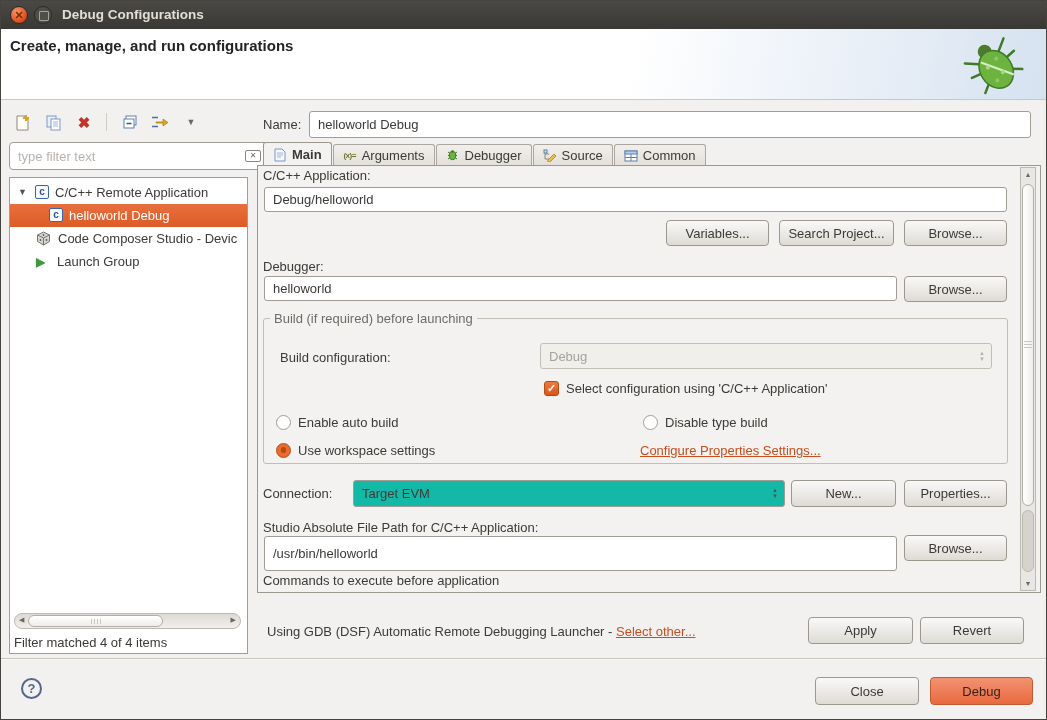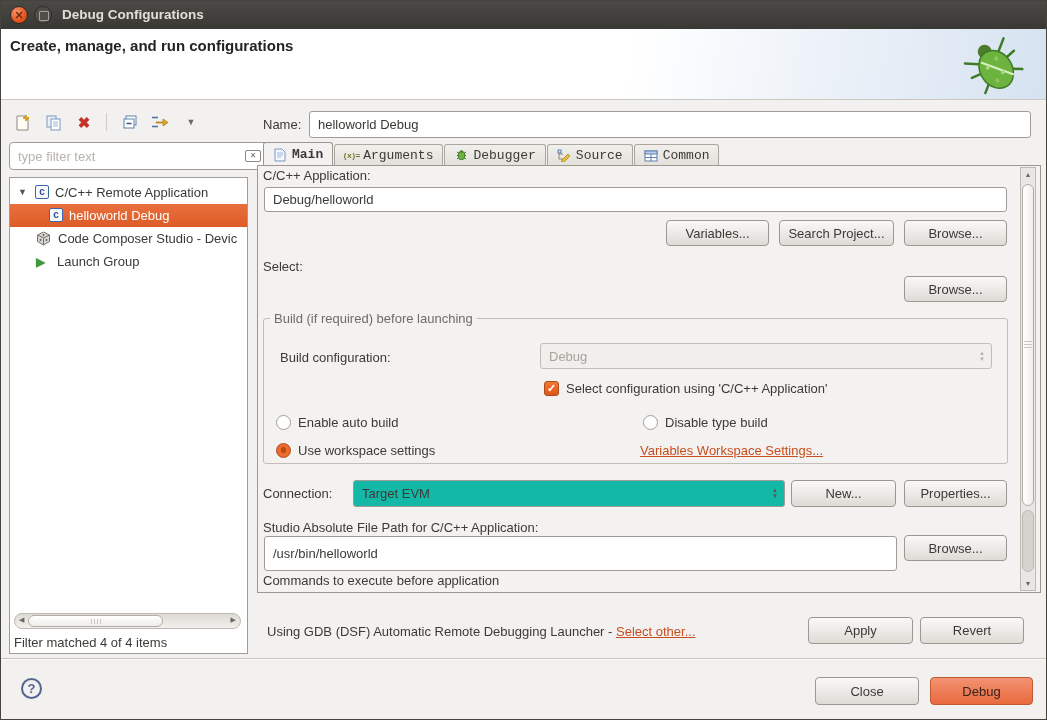--- a/index.html
+++ b/index.html
@@ -75,21 +75,21 @@
 
   
   .name-label { position:absolute; left:262px; top:116px; }
   .name-input { position:absolute; left:308px; top:110px; width:722px; height:27px; }
   input.text { border:1px solid #A19D96; border-radius:3px; background:#fff; padding:0 8px;
                font:13px "Liberation Sans",sans-serif; color:#3C3A36; outline:none; }
 
   .tabs { position:absolute; left:262px; top:141px; height:24px; display:flex; align-items:flex-end; }
   .tab { display:flex; align-items:center; gap:5px; padding:0 9px; height:22px; line-height:21px;
          background:linear-gradient(#F1EFEC,#E3E0DB); border:1px solid #ABA7A0; border-bottom:none;
-         border-radius:3px 3px 0 0; margin-right:1px; cursor:default;font-family:Liberation Mono, monospace; }
+         border-radius:3px 3px 0 0; margin-right:1px; cursor:default; }
   .tab.active { height:24px; background:#F3F2F0; border-color:#9C9890; font-weight:bold; }
   .tab-ic { display:inline-flex; width:14px; height:14px; align-items:center; justify-content:center; }
   .args-glyph { font-size:8px; font-weight:bold; color:#73732F; letter-spacing:-0.5px; }
   .args-glyph::before { content:"(x)="; }
 
   .content { position:absolute; left:256px; top:164px; width:784px; height:428px;
              border:1px solid #9C9890; background:#F3F2F0; }
 
   .flabel { position:absolute; font-size:13px; color:#3C3A36; }
   .btn { border:1px solid #9C9890; border-radius:4px; background:linear-gradient(#FAF9F8,#DEDBD6);
@@ -328,21 +328,22 @@
   </div>
 
   <div class="content"></div>
 
   <span class="flabel app-label">C/C++ Application:</span>
   <input type="text" class="text app-input" value="Debug/helloworld" style="">
   <button class="btn btn-variables">Variables...</button>
   <button class="btn btn-searchproj">Search Project...</button>
   <button class="btn btn-browse1">Browse...</button>
 
-  <span class="flabel proj-label">Select:</span>
+  <span class="flabel proj-label">Debugger:</span>
+  <input type="text" class="text proj-input" value="helloworld" style="">
   <button class="btn btn-browse2">Browse...</button>
 
   <fieldset class="build">
     <legend>Build (if required) before launching</legend>
     <span class="flabel bc-label">Build configuration:</span>
     <div class="combo disabled bc-combo">
       <span>Debug</span>
       <span class="spin">
           <span>▲</span>
           <span>▼</span>
@@ -351,21 +352,21 @@
     <div class="checkbox cb-select"></div>
     <span class="flabel cb-select-label">Select configuration using 'C/C++ Application'</span>
 
     <div class="radio r-enable"></div>
     <span class="flabel r-enable-label">Enable auto build</span>
     <div class="radio r-disable"></div>
     <span class="flabel r-disable-label">Disable type build</span>
 
     <div class="radio checked r-workspace"></div>
     <span class="flabel r-workspace-label">Use workspace settings</span>
-    <span class="link cfg-link">Variables Workspace Settings...</span>
+    <span class="link cfg-link">Configure Properties Settings...</span>
   </fieldset>
 
   <span class="flabel conn-label">Connection:</span>
   <div class="combo conn-combo" style="position:absolute;">
     <span>Target EVM</span>
     <span class="spin">
         <span>▲</span>
         <span>▼</span>
       </span>
   </div>

